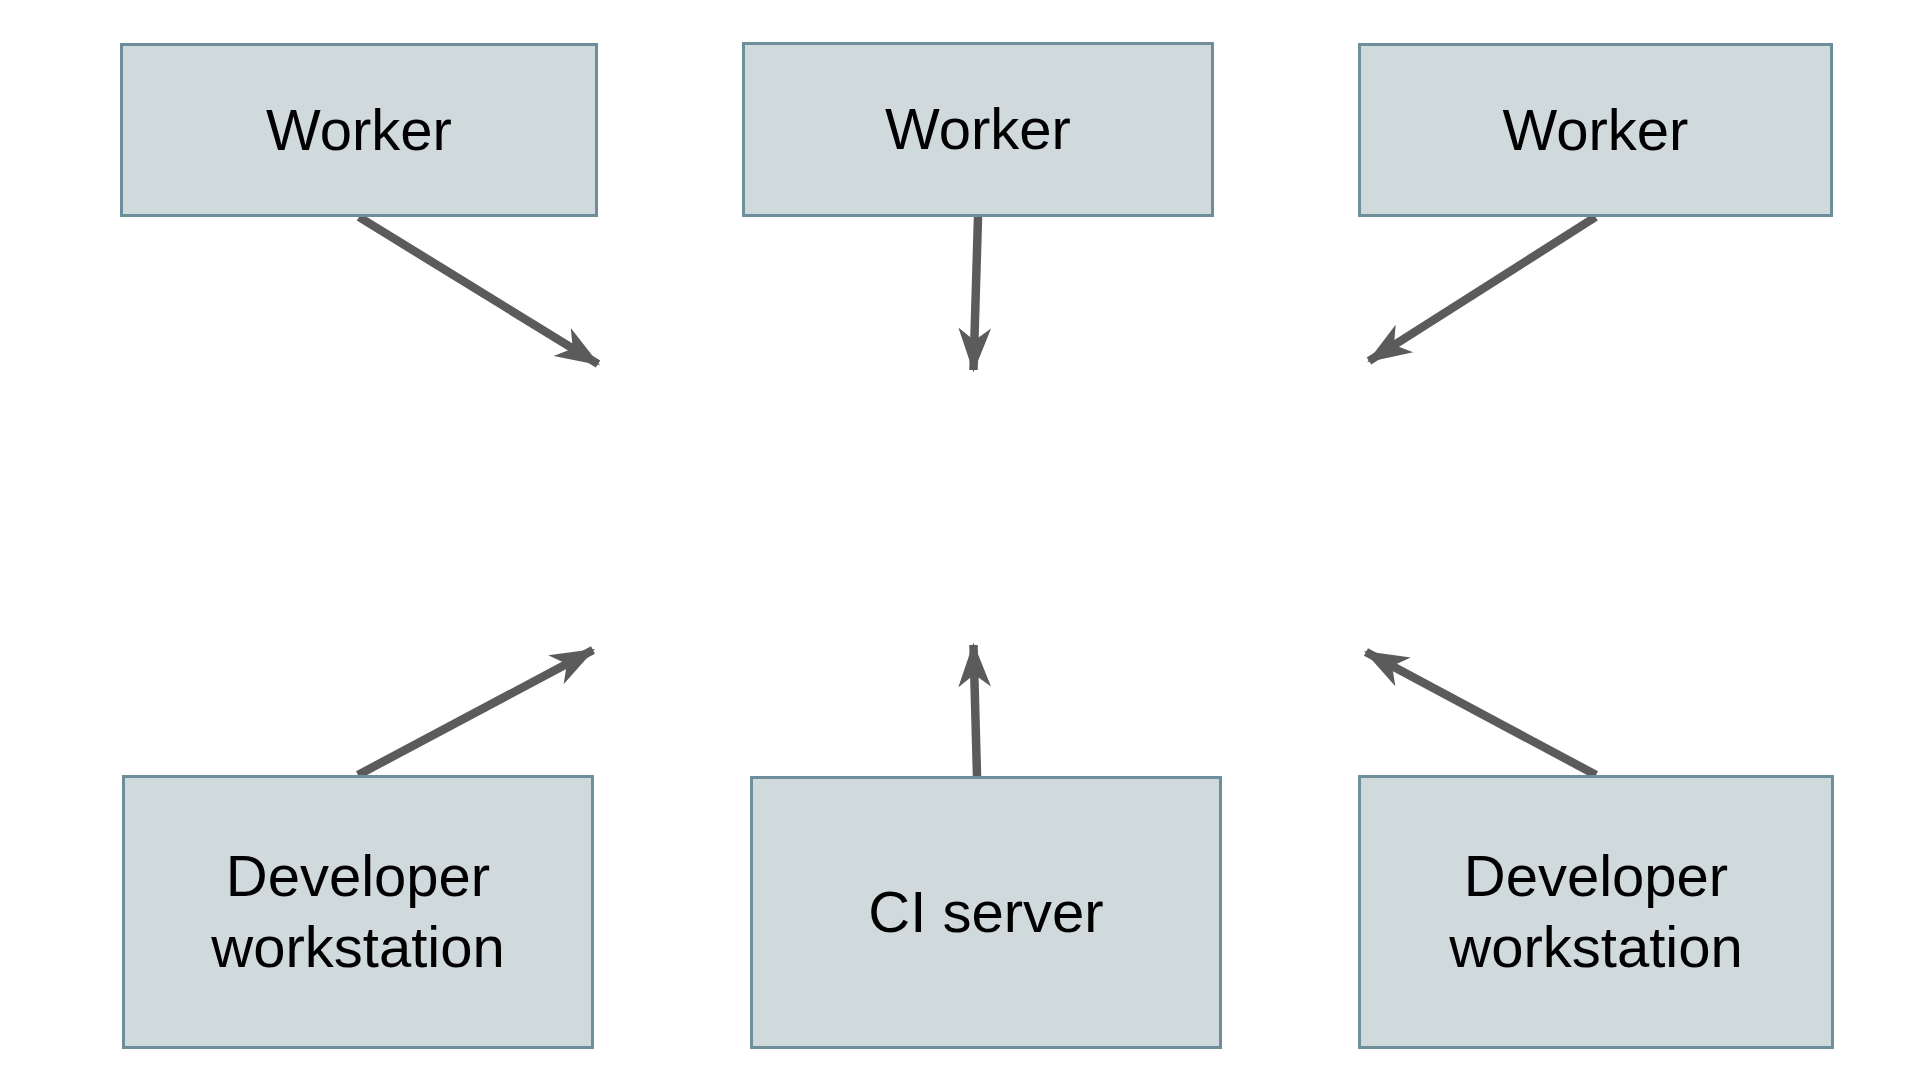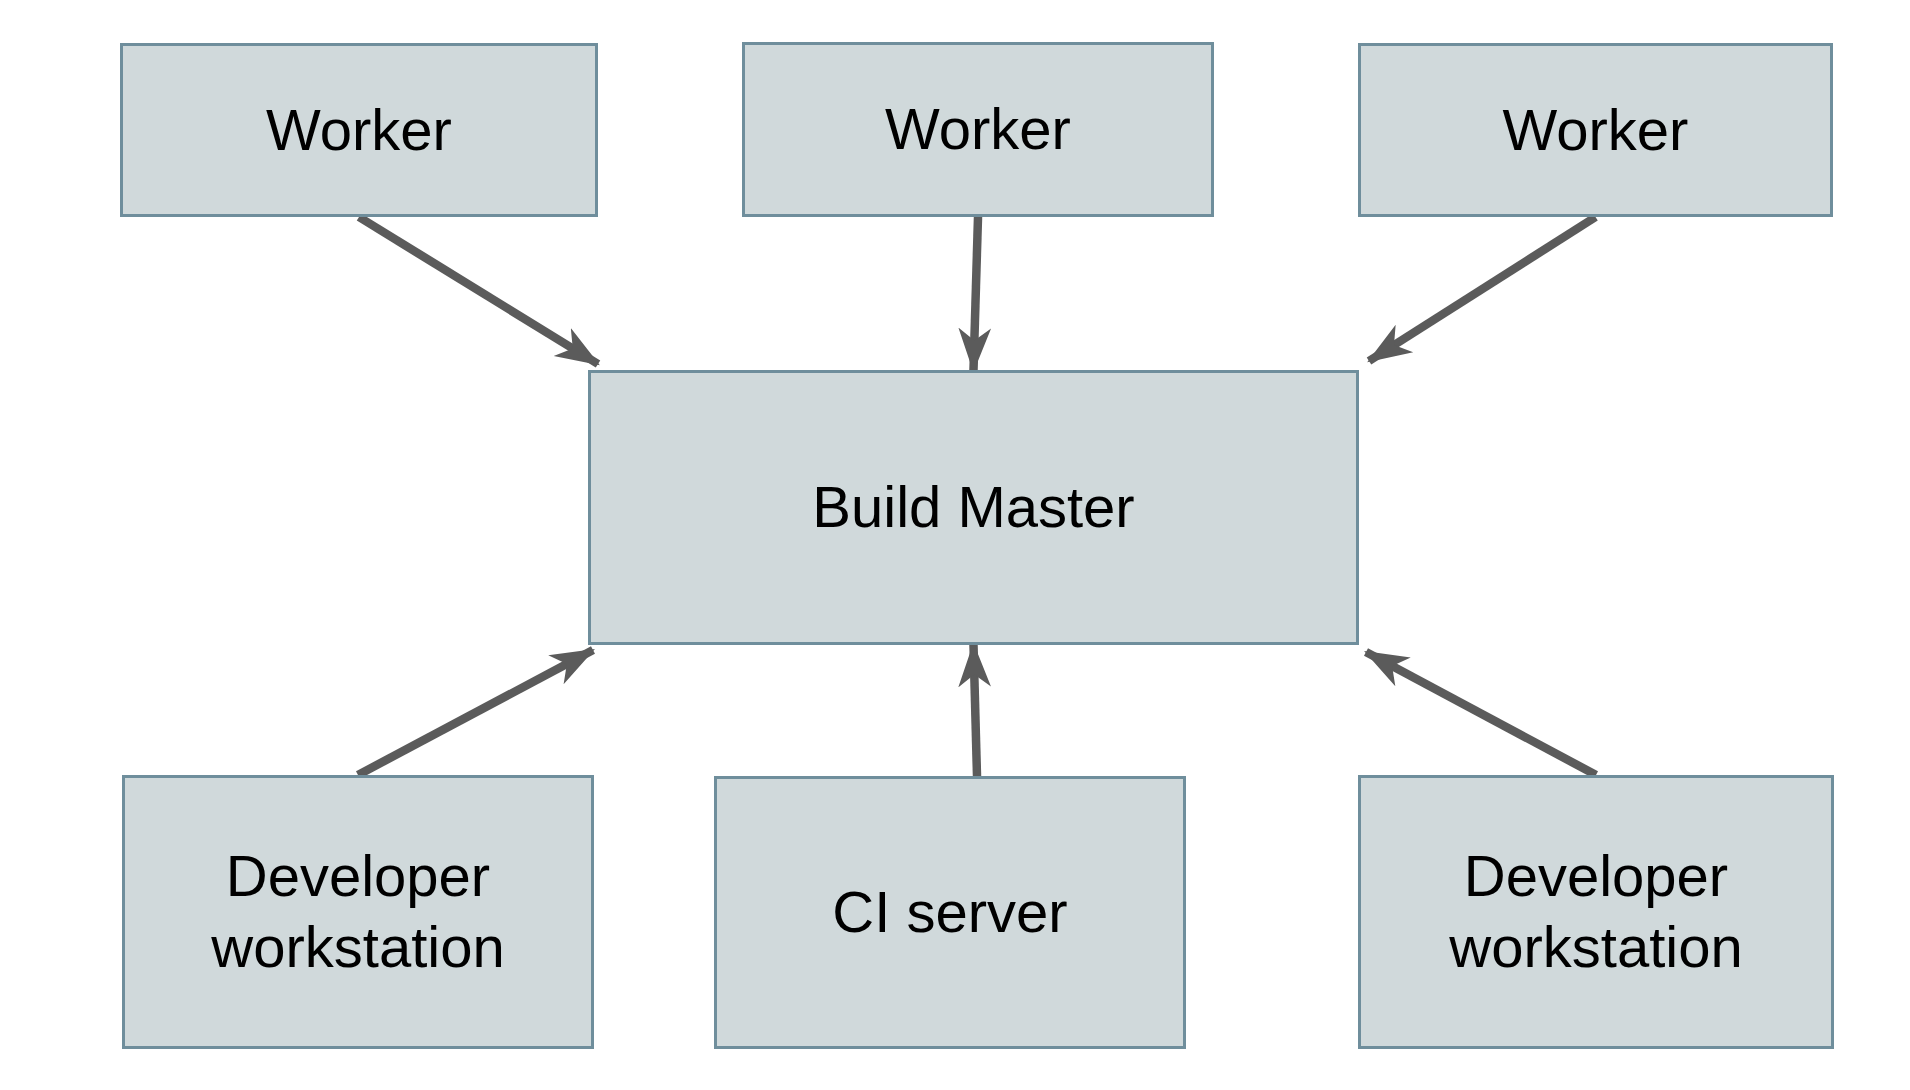--- a/index.html
+++ b/index.html
@@ -77,30 +77,27 @@
   </div>
 
   <div class="node" style="left:742px; top:42px; width:472px; height:175px;">
     <div class="node-label">Worker</div>
   </div>
 
   <div class="node" style="left:1358px; top:43px; width:475px; height:174px;">
     <div class="node-label">Worker</div>
   </div>
 
-  <div class="node" style="left:588px; top:370px; width:771px; height:275px;">
-    <div class="node-label">Build Master</div>
-  </div>
 
   <div class="node" style="left:122px; top:775px; width:472px; height:274px;">
     <div class="node-label">Developer
 workstation</div>
   </div>
 
-  <div class="node" style="left:714px; top:776px; width:472px; height:273px;">
+  <div class="node" style="left:750px; top:776px; width:472px; height:273px;">
     <div class="node-label">CI server</div>
   </div>
 
   <div class="node" style="left:1358px; top:775px; width:476px; height:274px;">
     <div class="node-label">Developer
 workstation</div>
   </div>
 
 </div>
 

